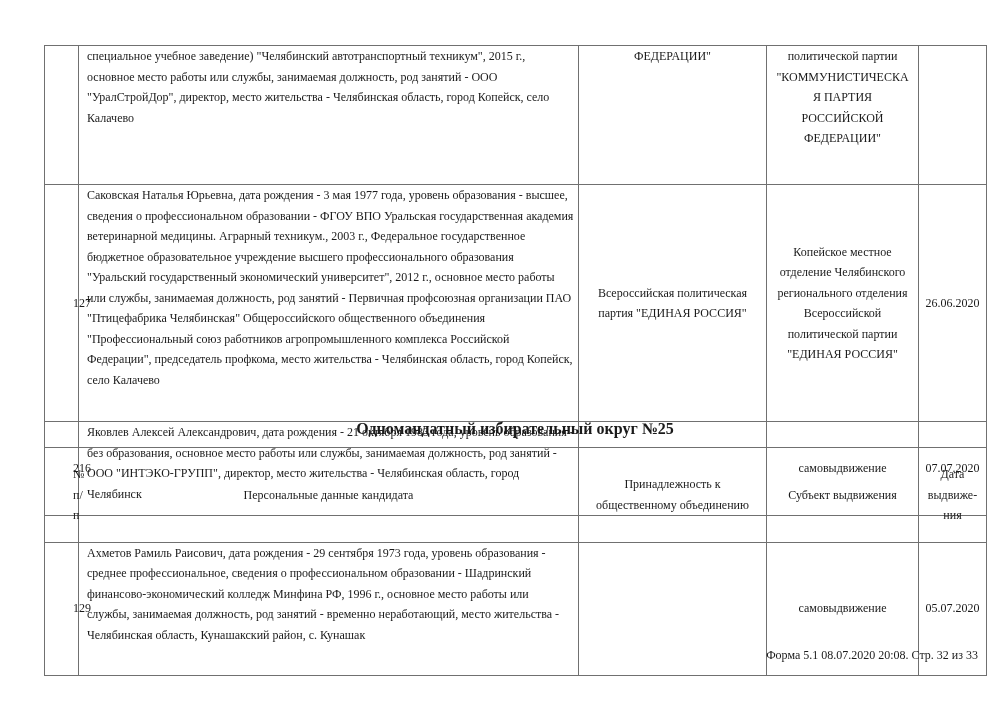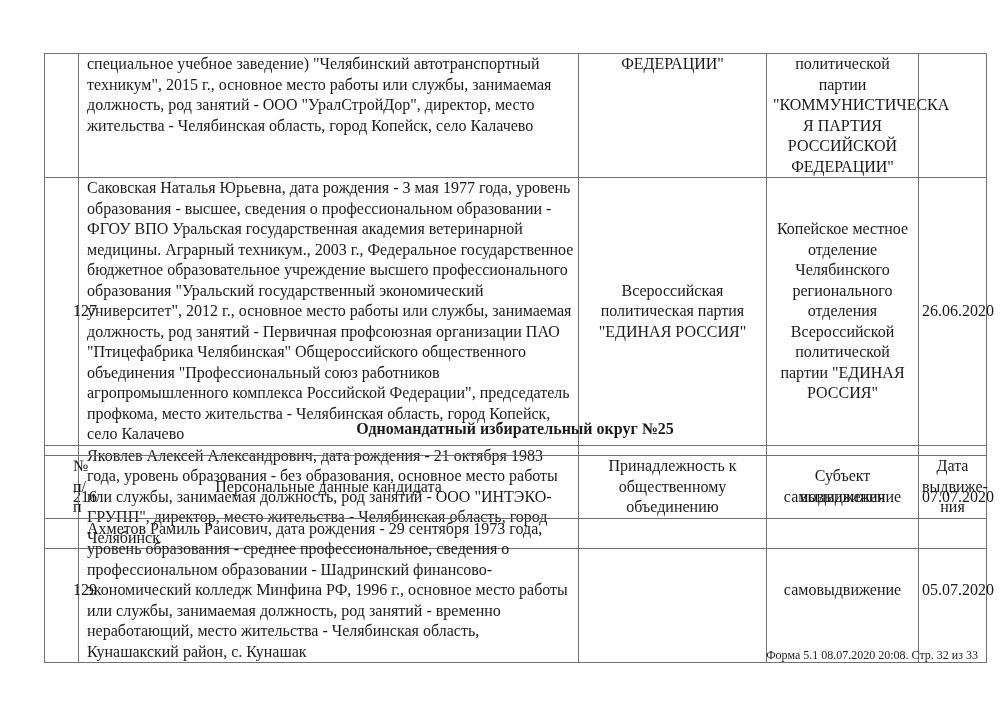--- a/index.html
+++ b/index.html
@@ -4,32 +4,32 @@
 <style>
   html, body { margin: 0; padding: 0; background: #ffffff; }
   body {
     width: 1000px; height: 707px; position: relative; overflow: hidden;
     font-family: "Liberation Serif", "DejaVu Serif", serif;
     color: #1a1a1a;
   }
   table {
     position: absolute; left: 44px; width: 942px;
     border-collapse: collapse; table-layout: fixed;
-    font-size: 16px; line-height: 20.5px; margin-top: 8px;
+    font-size: 12px; line-height: 20.5px;
   }
   td, th {
     border: 1.5px solid #707070;
     vertical-align: middle;
     padding: 0 6px;
     font-weight: normal;
   }
   td.num { text-align: center; padding-left: 28px; }
   td.person { text-align: left; vertical-align: top; padding-left: 8px; padding-right: 4px; }
   td.center { text-align: center; }
-  td.date { text-align: center; padding: 0 3px; }
+  td.date { text-align: center; padding: 16px 3px; }
   #t1 { top: 45px; }
   #t2 { top: 447px; }
   .r-cont td { height: 106px; }
   .r-127 td { height: 204px; }
   .r-128 td { height: 61px; }
   .r-hdr td { height: 60px; }
   .r-129 td { height: 100px; }
   .r-130 td { height: 20px; }
   .section-title {
     position: absolute; left: 44px; width: 942px; top: 420px;

